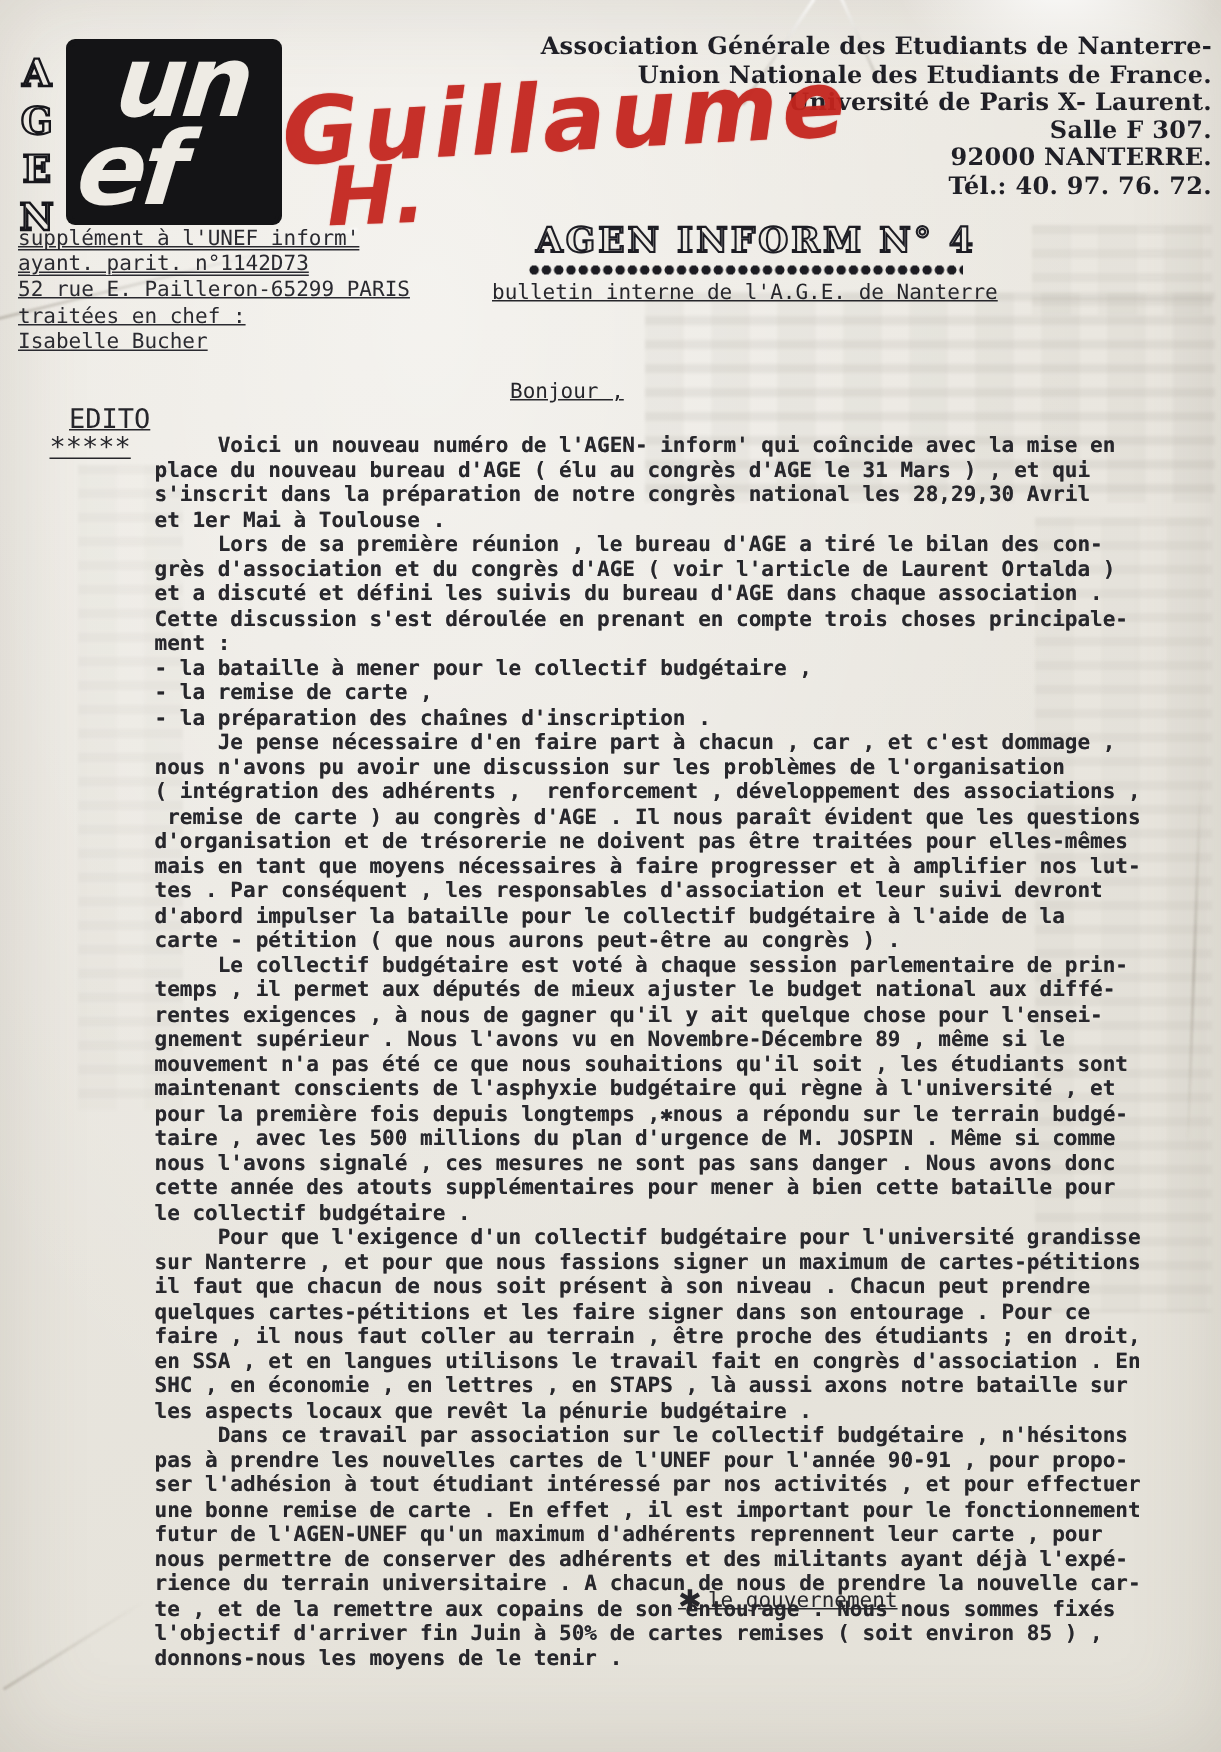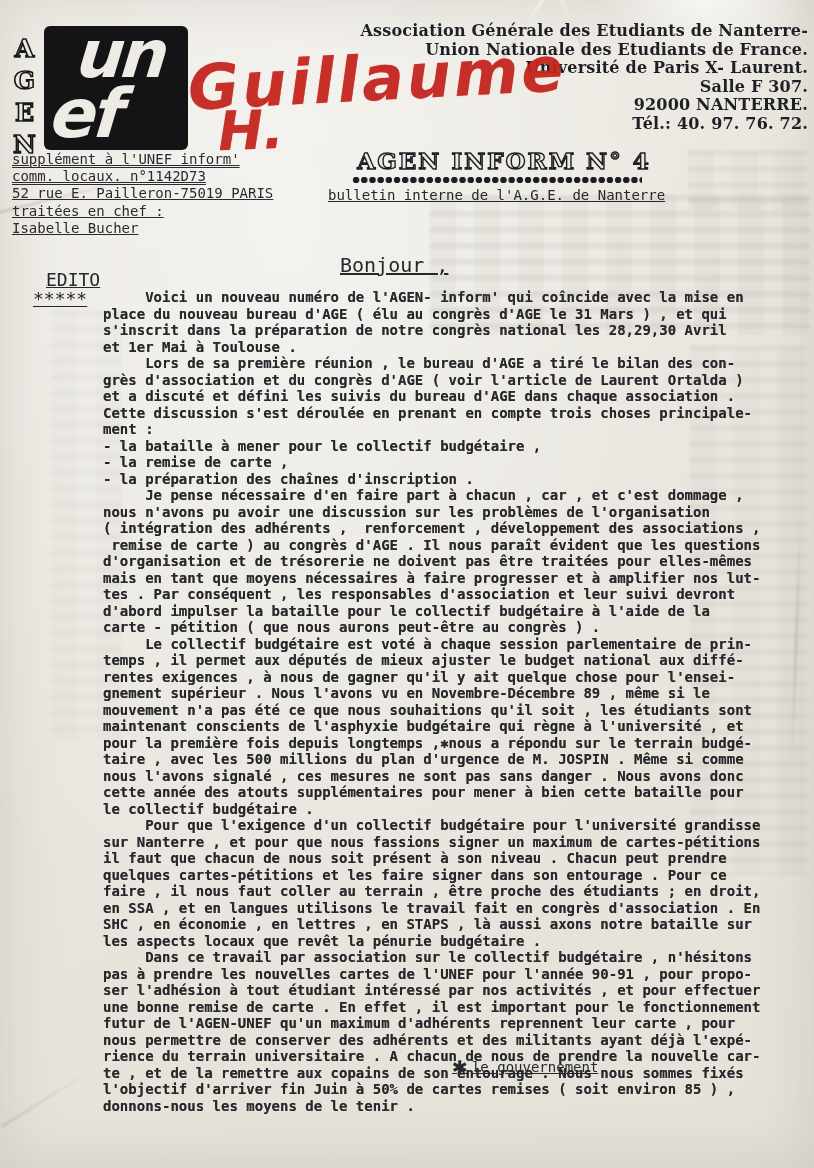--- a/index.html
+++ b/index.html
@@ -66,21 +66,21 @@
     background-size:8.2px 10px;background-repeat:repeat-x;
   }
   .title-sub{margin-top:2px;font-size:14px;text-align:left;white-space:nowrap;}
   
   .gutter{font-size:18px;z-index:3;}
   .body-text{
     font-size:14px;line-height:16.5px;white-space:pre;z-index:3;
     color:#27272c;text-shadow:0 0 .4px rgba(39,39,44,.55);
     width:690px;
   }
-  .greeting{font-size:20px;z-index:3;}
+  .greeting{font-size:14px;z-index:3;}
   .footnote{z-index:3;font-size:14px;white-space:nowrap;}
   .footnote .mark{font-size:19px;font-weight:bold;font-style:italic;font-family:"DejaVu Sans",sans-serif;vertical-align:-2px;margin-right:4px;}
   
   .handwriting{
     font-family:"DejaVu Sans", sans-serif;font-weight:bold;font-style:italic;
     color:#c4241d;z-index:4;line-height:1;opacity:.94;
     text-shadow:0 0 1px rgba(196,36,29,.6);
   }
   .hw1{font-size:62px;letter-spacing:3px;transform:rotate(-3deg);}
   .hw2{font-size:54px;transform:rotate(-2deg);}
@@ -115,22 +115,22 @@
     <div>Association Générale des Etudiants de Nanterre-</div>
     <div>Union Nationale des Etudiants de France.</div>
     <div>Université de Paris X- Laurent.</div>
     <div>Salle F 307.</div>
     <div>92000 NANTERRE.</div>
     <div>Tél.: 40. 97. 76. 72.</div>
   </div>
 
   <div class="abs masthead mono" style="left:12px;top:151px;">
     <div class="u">supplément à l'UNEF inform'</div>
-    <div class="u">comm. locaux. n°1142D73</div>
-    <div>52 rue E. Pailleron-75019 PARIS</div>
+    <div class="u">ayant. parit. n°1142D73</div>
+    <div>52 rue E. Pailleron-65299 PARIS</div>
     <div>traitées en chef :</div>
     <div>Isabelle Bucher</div>
   </div>
 
   <div class="abs title-wrap" style="left:328px;top:149px;">
     <h1 class="title-main">AGEN INFORM N° 4</h1>
     <div class="dots-rule"></div>
     <div class="title-sub mono">bulletin interne de l'A.G.E. de Nanterre</div>
   </div>
 

